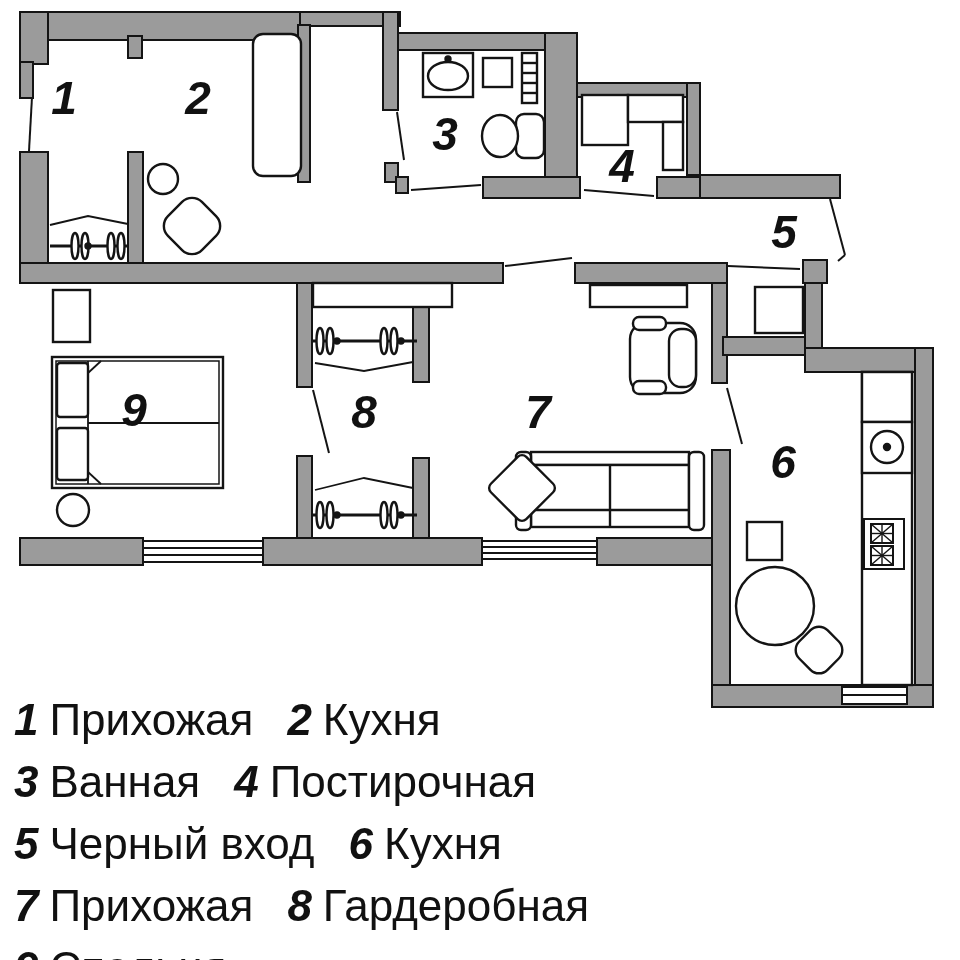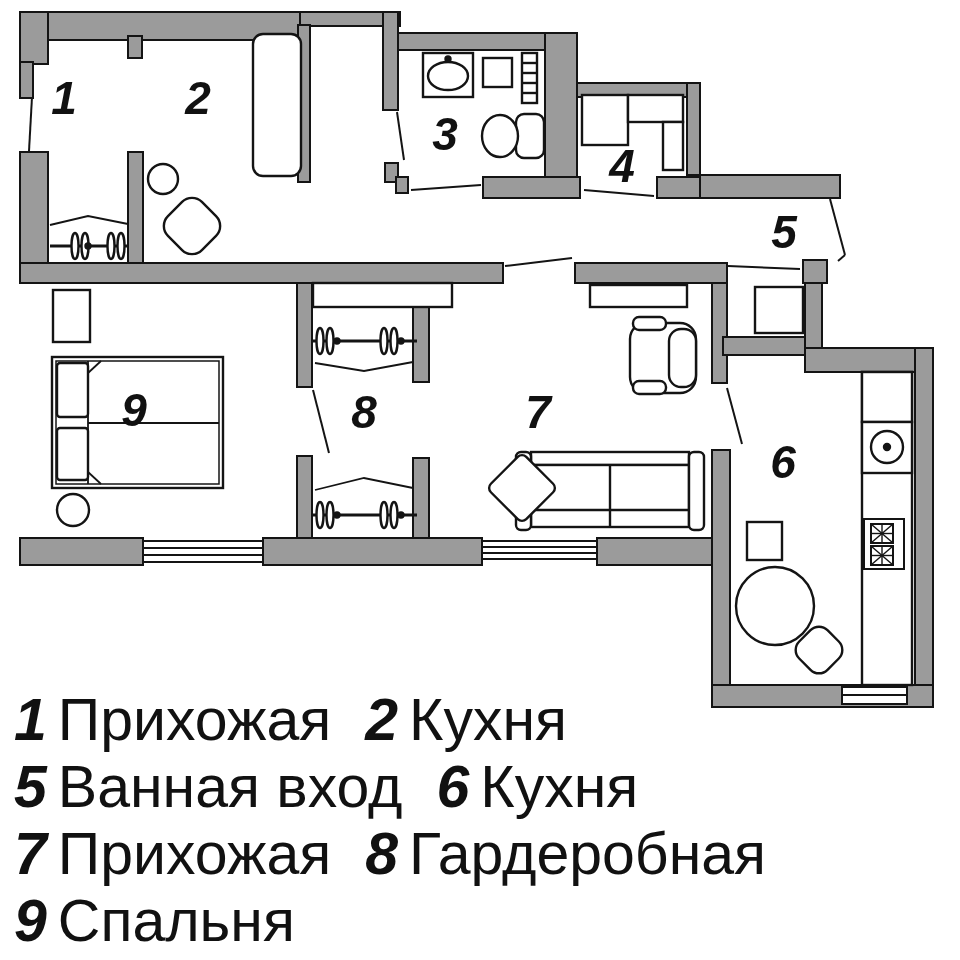--- a/index.html
+++ b/index.html
@@ -1,21 +1,21 @@
 <!DOCTYPE html>
 <html><head>
 <meta charset="utf-8">
 <style>
   html,body{margin:0;padding:0;background:#ffffff;}
   body{width:960px;height:960px;position:relative;font-family:"Liberation Sans",sans-serif;overflow:hidden;}
   #plan{position:absolute;left:0;top:0;}
   .room-num{font-family:"Liberation Sans",sans-serif;font-weight:bold;font-style:italic;fill:#111;}
   #legend{position:absolute;left:14px;top:694px;width:940px;color:#111;}
   .legend-row{line-height:52px;white-space:nowrap;}
-  .legend-item{font-size:59px;}
+  .legend-item{font-size:44px;}
   .legend-item + .legend-item{margin-left:34px;}
   .legend-num{font-weight:bold;font-style:italic;margin-right:11px;}
   .legend-name{font-weight:normal;}
 </style>
 </head>
 <body>
 
 <svg id="plan" width="960" height="710" viewBox="0 0 960 710" xmlns="http://www.w3.org/2000/svg">
 
   <g fill="#9b9b9b" stroke="#141414" stroke-width="2">
@@ -226,16 +226,17 @@
       <text x="784" y="248" text-anchor="middle" font-size="46" class="room-num">5</text>
       <text x="783" y="478" text-anchor="middle" font-size="46" class="room-num">6</text>
       <text x="538" y="428" text-anchor="middle" font-size="46" class="room-num">7</text>
       <text x="364" y="428" text-anchor="middle" font-size="46" class="room-num">8</text>
       <text x="134" y="426" text-anchor="middle" font-size="46" class="room-num">9</text>
     </g>
 </svg>
 
 <div id="legend">
     <div class="legend-row"><span class="legend-item"><span class="legend-num">1</span><span class="legend-name">Прихожая</span></span><span class="legend-item"><span class="legend-num">2</span><span class="legend-name">Кухня</span></span></div>
-    <div class="legend-row"><span class="legend-item"><span class="legend-num">5</span><span class="legend-name">Ванная вход</span></span><span class="legend-item"><span class="legend-num">6</span><span class="legend-name">Кухня</span></span></div>
+    <div class="legend-row"><span class="legend-item"><span class="legend-num">3</span><span class="legend-name">Ванная</span></span><span class="legend-item"><span class="legend-num">4</span><span class="legend-name">Постирочная</span></span></div>
+    <div class="legend-row"><span class="legend-item"><span class="legend-num">5</span><span class="legend-name">Черный вход</span></span><span class="legend-item"><span class="legend-num">6</span><span class="legend-name">Кухня</span></span></div>
     <div class="legend-row"><span class="legend-item"><span class="legend-num">7</span><span class="legend-name">Прихожая</span></span><span class="legend-item"><span class="legend-num">8</span><span class="legend-name">Гардеробная</span></span></div>
     <div class="legend-row"><span class="legend-item"><span class="legend-num">9</span><span class="legend-name">Спальня</span></span></div>
   </div>
 
 </body></html>

